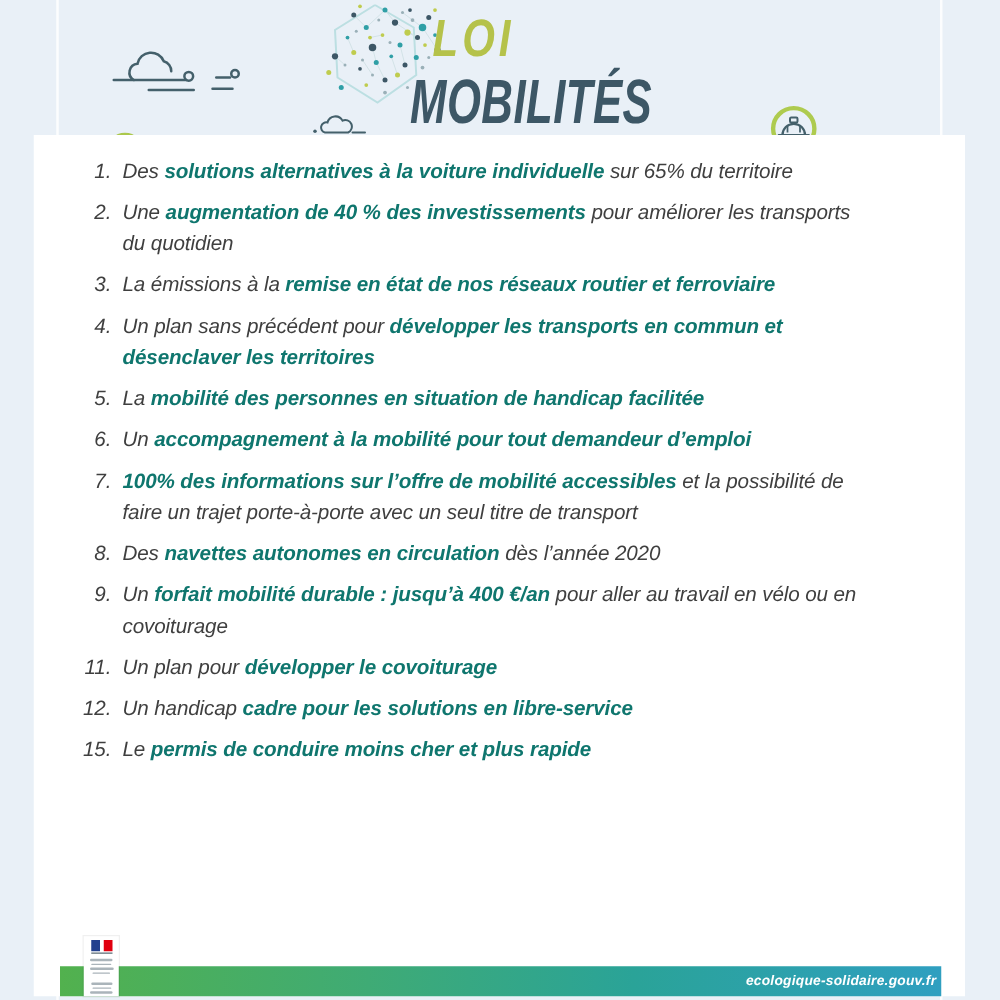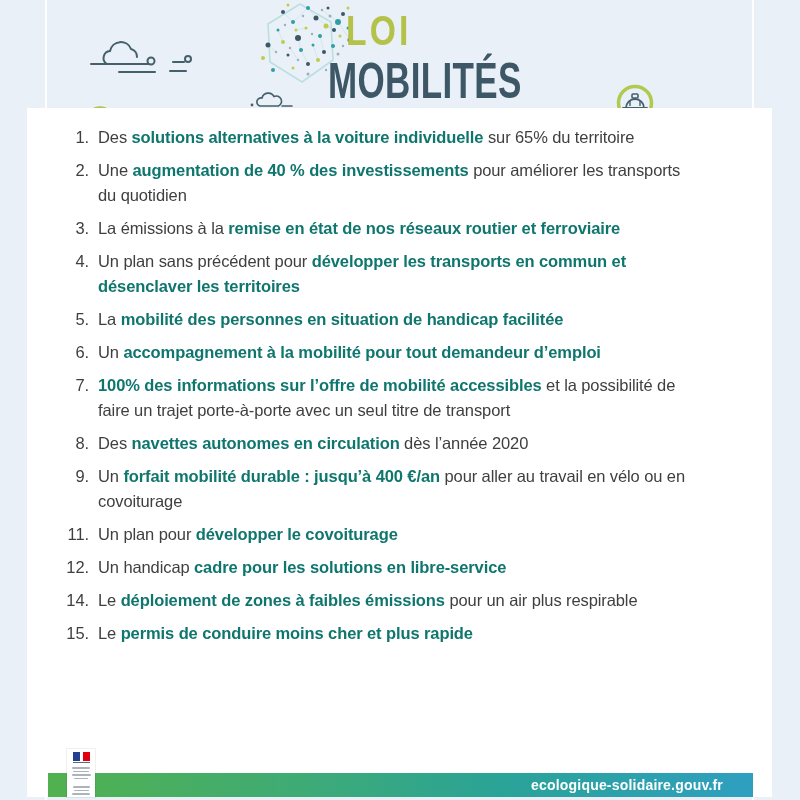--- a/index.html
+++ b/index.html
@@ -1,17 +1,17 @@
 <!DOCTYPE html>
 <html><head>
 <meta charset="utf-8">
 <style>
   html,body{margin:0;padding:0;}
   body{font-family:"Liberation Sans",sans-serif;}
-  .page{position:relative;width:800px;height:800px;background:#e9f0f7;overflow:hidden;}
+  .page{position:relative;width:800px;height:800px;background:#e9f0f7;overflow:hidden;font-style:italic;}
 
   
   .vline{position:absolute;top:0;width:2px;height:800px;background:rgba(255,255,255,.85);z-index:0;}
 
   
   .title-wrap{position:absolute;left:328px;top:10px;z-index:1;}
   .title-l1{display:inline-block;font-weight:700;font-size:42px;line-height:1;letter-spacing:4px;
             transform:scaleX(.8);transform-origin:left top;margin-left:18px;}
   .title-l2{display:inline-block;font-weight:700;font-size:50px;line-height:1;letter-spacing:.5px;
             transform:scaleX(.7);transform-origin:left top;margin-top:4px;}
@@ -26,21 +26,21 @@
   ol.points{list-style:none;margin:0;padding:17px 16px 0 18px;}
   ol.points li{display:grid;grid-template-columns:44px 1fr;column-gap:9px;margin-bottom:8px;
                font-size:16.5px;line-height:25px;letter-spacing:-.1px;}
   ol.points .num{text-align:right;color:#3f3f3f;}
   ol.points .txt{white-space:pre-line;color:#3f3f3f;}
   ol.points .txt b{font-weight:700;color:#0f766e;}
 
   
   .footer-bar{position:absolute;left:48px;top:773px;width:705px;height:24px;z-index:3;
               display:flex;align-items:center;justify-content:flex-end;}
-  .footer-bar .site{color:#ffffff;font-size:14px;font-weight:600;padding-right:30px;letter-spacing:.2px;}
+  .footer-bar .site{color:#ffffff;font-size:11px;font-weight:600;padding-right:4px;letter-spacing:.2px;}
   .ministry{position:absolute;left:67px;top:749px;width:28px;height:48px;background:#ffffff;z-index:4;
             box-shadow:0 0 0 1px rgba(0,0,0,.06);display:flex;flex-direction:column;align-items:center;padding-top:3px;box-sizing:border-box;}
   .flag{width:17px;height:11px;position:relative;margin-bottom:2px;}
   .flag .b{position:absolute;left:0;top:0;width:7px;height:9px;background:#23408e;}
   .flag .r{position:absolute;right:0;top:0;width:7px;height:9px;background:#e1000f;}
   .flag .sw{position:absolute;left:0;bottom:0;width:17px;height:1.5px;background:#5a6b74;}
   .mline{height:1.5px;background:#aab4ba;border-radius:1px;margin-top:2px;}
 </style>
 </head>
 <body>
@@ -201,24 +201,20 @@
         </li>
         <li>
           <span class="num">11.</span>
           <span class="txt"><span>Un plan pour </span><b>développer le covoiturage</b></span>
         </li>
         <li>
           <span class="num">12.</span>
           <span class="txt"><span>Un handicap </span><b>cadre pour les solutions en libre-service</b></span>
         </li>
         <li>
-          <span class="num">14.</span>
-          <span class="txt"><span>Le </span><b>déploiement de zones à faibles émissions</b><span> pour un air plus respirable</span></span>
-        </li>
-        <li>
           <span class="num">15.</span>
           <span class="txt"><span>Le </span><b>permis de conduire moins cher et plus rapide</b></span>
         </li>
       </ol>
   </div>
 
   <div class="footer-bar" style="background:linear-gradient(90deg,#52b14e 0%,#3fab75 35%,#2aa398 65%,#2f9fc0 100%)">
     <span class="site">ecologique-solidaire.gouv.fr</span>
   </div>
 

